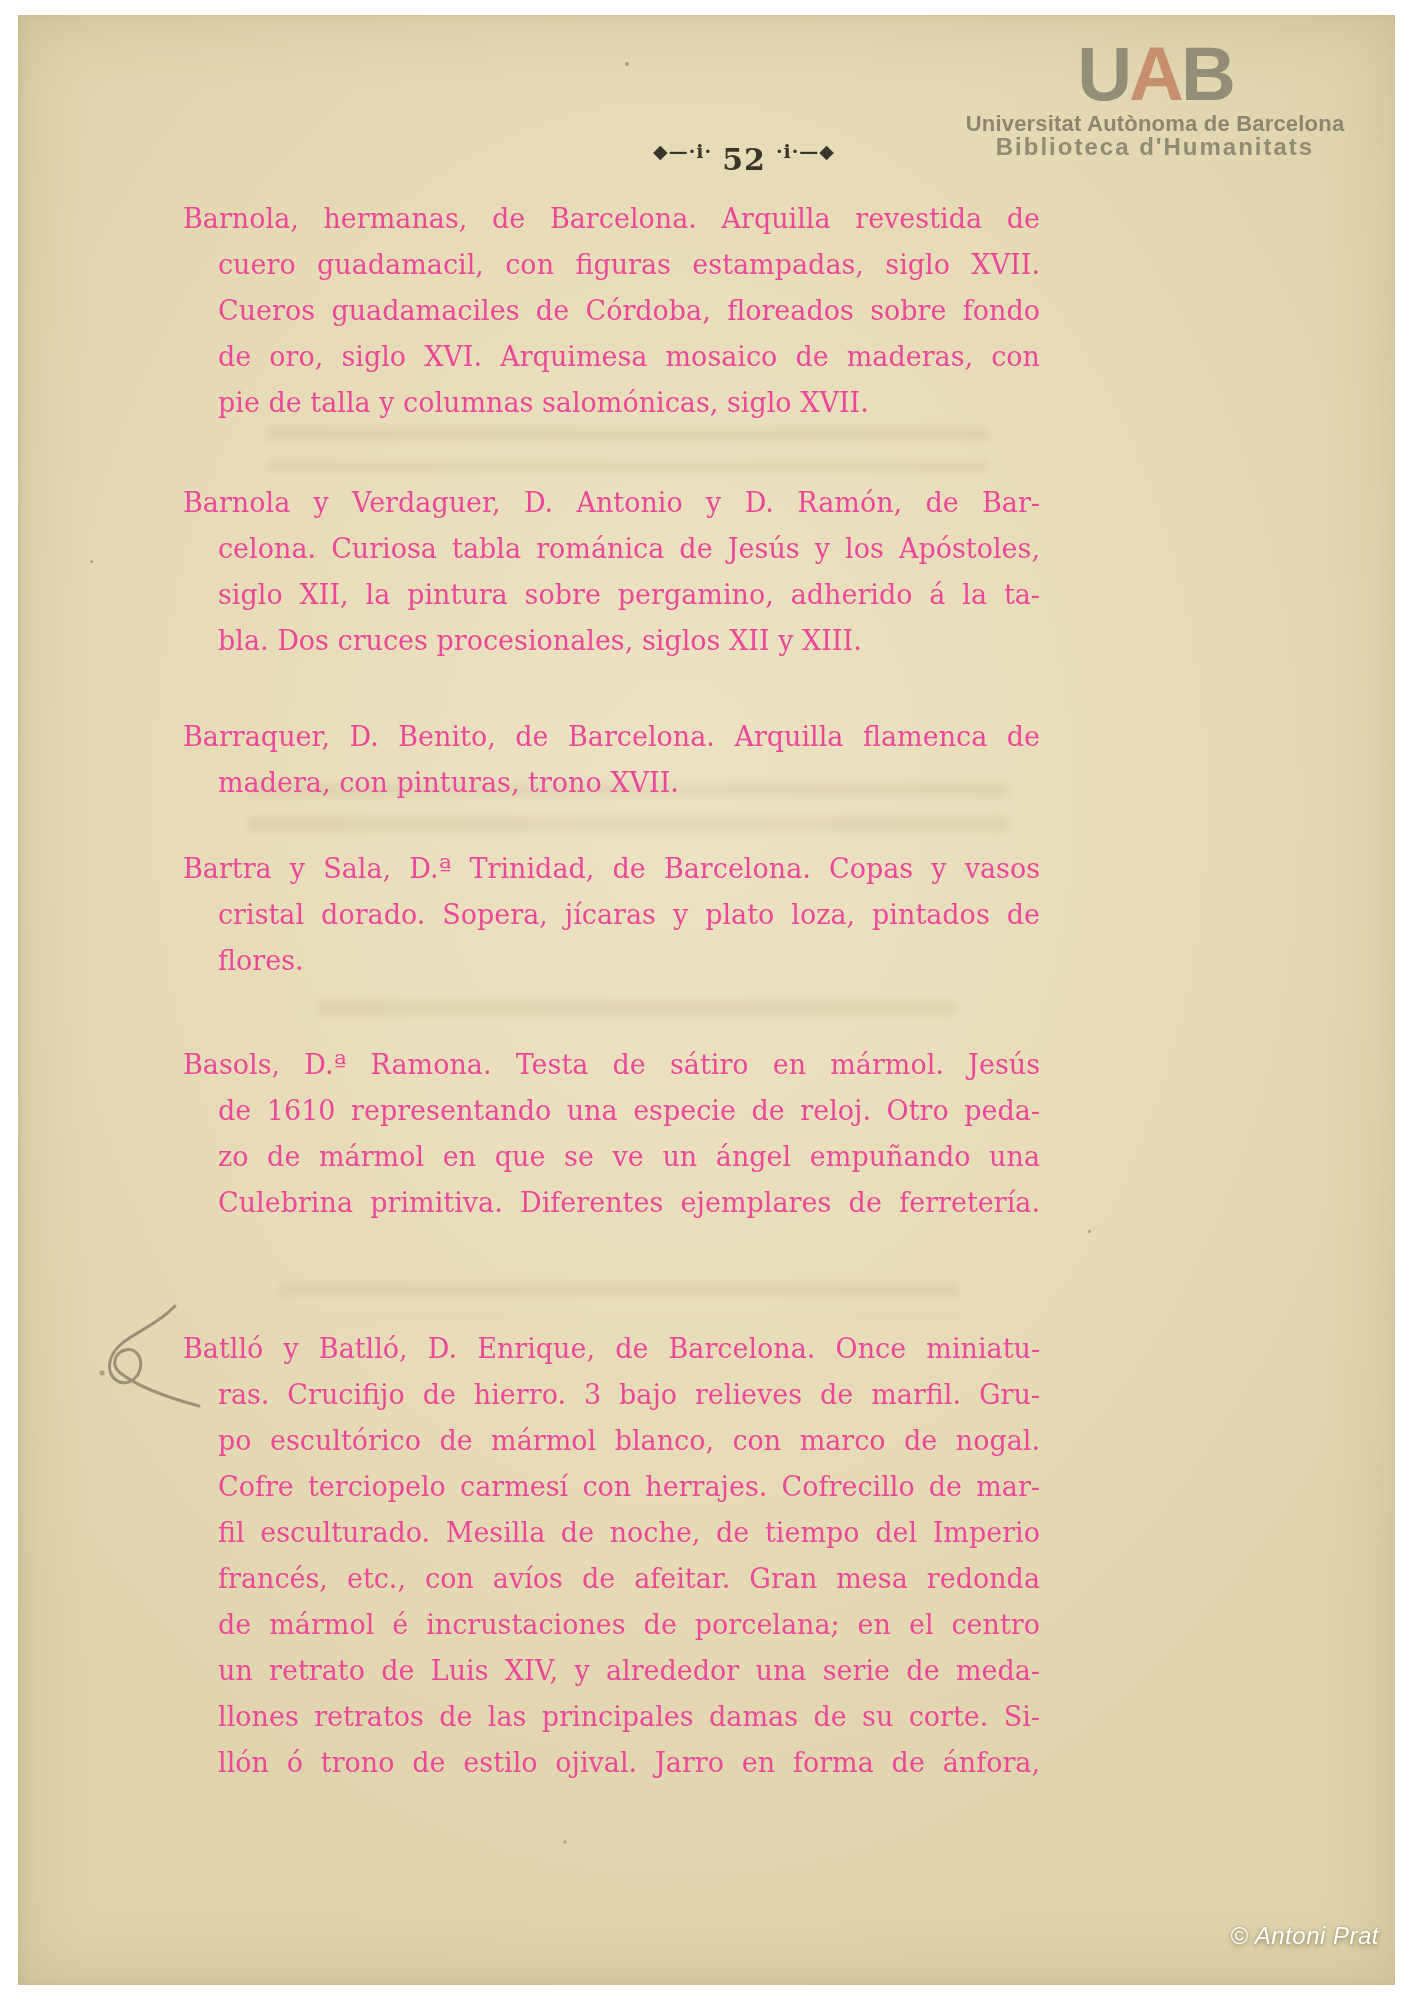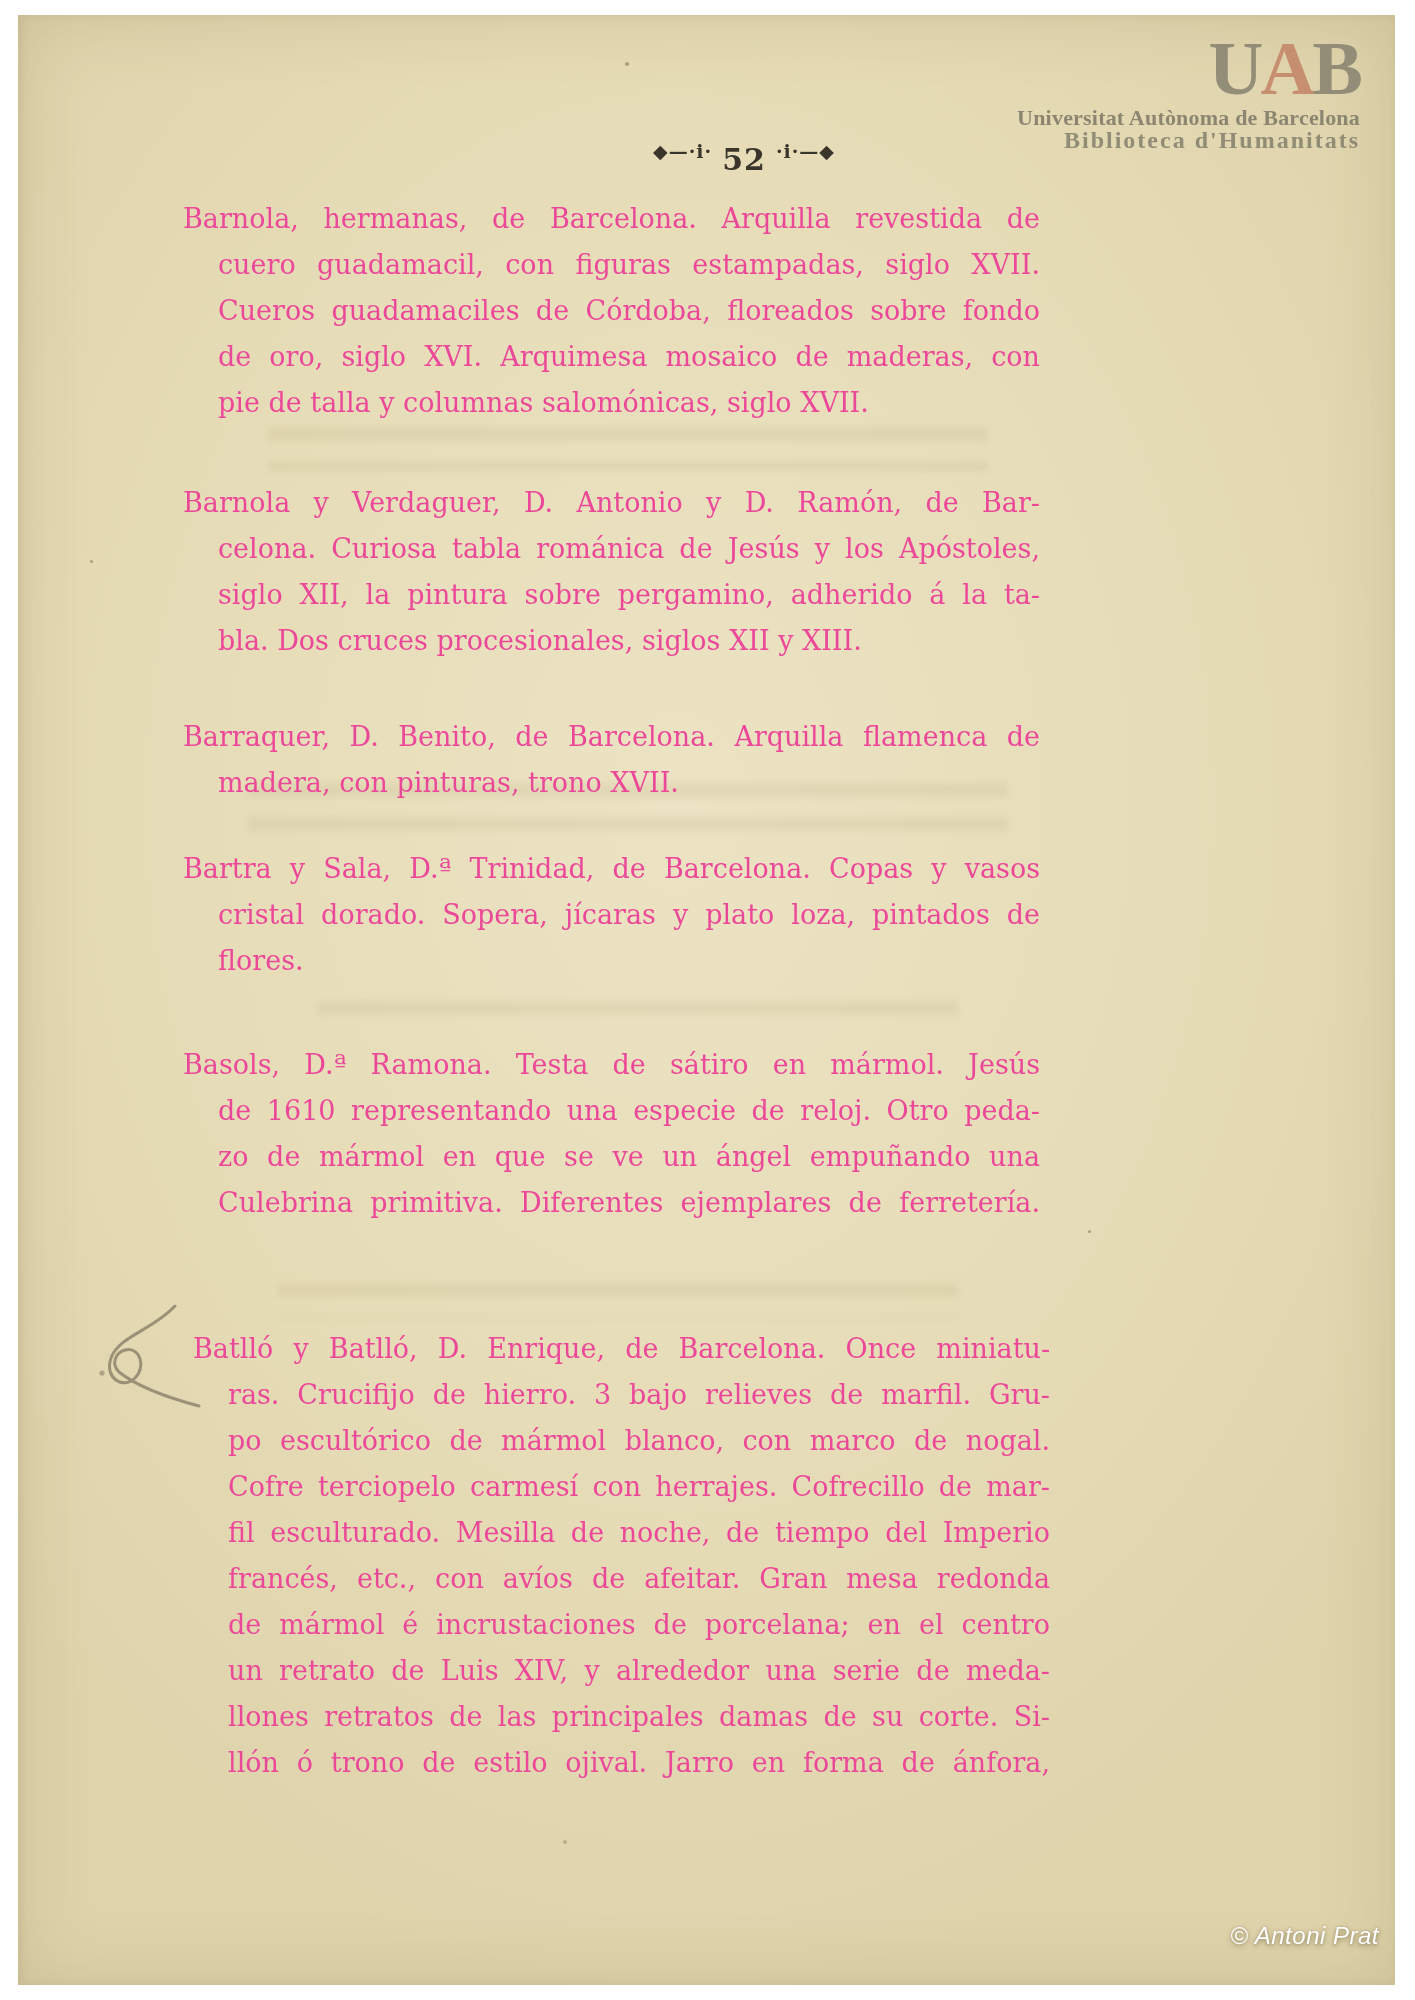--- a/index.html
+++ b/index.html
@@ -25,22 +25,22 @@
   
   .pagenum-row{
     position:absolute;left:634px;top:130px;width:220px;height:42px;
     display:flex;align-items:center;justify-content:center;gap:10px;
     color:#3a352b;
   }
   .orn{font-size:19px;letter-spacing:1px;font-weight:bold;white-space:nowrap;}
   .pagenum{font-size:30px;font-weight:bold;letter-spacing:1px;margin-top:16px;}
 
   
-  .stamp{position:absolute;left:950px;top:30px;width:410px;text-align:right;
-         font-family:Liberation Serif, serif;opacity:0.92;}
+  .stamp{position:absolute;left:950px;top:36px;width:410px;text-align:center;
+         font-family:Liberation Sans, sans-serif;opacity:0.92;}
   .stamp-logo{font-weight:bold;font-size:76px;line-height:76px;letter-spacing:-3px;}
   .stamp-logo .g{color:#8d8874;}
   .stamp-logo .a{color:#c58a6b;}
   .stamp-sub{color:#85806c;font-weight:bold;font-size:22px;line-height:23px;letter-spacing:0.2px;}
   .stamp-sub2{color:#8b8670;font-weight:bold;font-size:24px;line-height:23px;letter-spacing:2px;}
 
   
   .entry{position:absolute;left:183px;width:857px;color:#ec4899;font-size:27px;}
   .ln{line-height:46px;text-align:justify;text-align-last:justify;padding-left:35px;white-space:normal;}
   .ln.first{padding-left:0;}
@@ -115,21 +115,21 @@
   <div class="ln endshort">flores.</div>
 </div>
 
 <div class="entry" style="top:1042px;">
   <div class="ln first">Basols, D.ª Ramona. Testa de sátiro en mármol. Jesús</div>
   <div class="ln">de 1610 representando una especie de reloj. Otro peda-</div>
   <div class="ln">zo de mármol en que se ve un ángel empuñando una</div>
   <div class="ln">Culebrina primitiva. Diferentes ejemplares de ferretería.</div>
 </div>
 
-<div class="entry" style="top:1326px;margin-left:10px;">
+<div class="entry" style="top:1326px;">
   <div class="ln first">Batlló y Batlló, D. Enrique, de Barcelona. Once miniatu-</div>
   <div class="ln">ras. Crucifijo de hierro. 3 bajo relieves de marfil. Gru-</div>
   <div class="ln">po escultórico de mármol blanco, con marco de nogal.</div>
   <div class="ln">Cofre terciopelo carmesí con herrajes. Cofrecillo de mar-</div>
   <div class="ln">fil esculturado. Mesilla de noche, de tiempo del Imperio</div>
   <div class="ln">francés, etc., con avíos de afeitar. Gran mesa redonda</div>
   <div class="ln">de mármol é incrustaciones de porcelana; en el centro</div>
   <div class="ln">un retrato de Luis XIV, y alrededor una serie de meda-</div>
   <div class="ln">llones retratos de las principales damas de su corte. Si-</div>
   <div class="ln">llón ó trono de estilo ojival. Jarro en forma de ánfora,</div>

